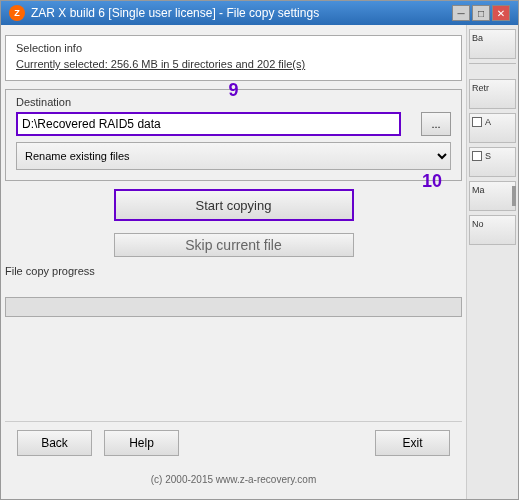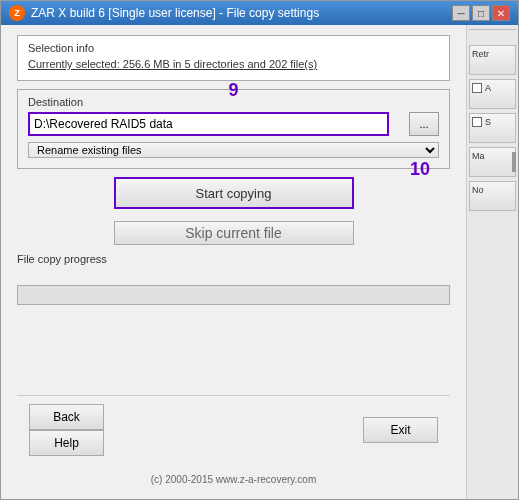--- a/index.html
+++ b/index.html
@@ -67,21 +67,21 @@
       color: #333;
     }
     .title-btn.close { background: #d9534f; color: white; }
     .content-area {
       display: flex;
       flex: 1;
       overflow: hidden;
     }
     .main-panel {
       flex: 1;
-      padding: 10px 16px;
+      padding: 10px 4px;
       display: flex;
       flex-direction: column;
       gap: 8px;
       background: #f0f0f0;
     }
     .section-group {
       border: 1px solid #aaa;
       padding: 6px 10px 10px 10px;
       background: #fff;
       position: relative;
@@ -136,21 +136,21 @@
       background: linear-gradient(to bottom, #f5f5f5, #ddd);
       border: 1px solid #999;
       cursor: pointer;
       font-size: 11px;
       display: flex;
       align-items: center;
       justify-content: center;
     }
     .rename-select {
       width: 100%;
-      height: 16px;
+      height: 28px;
       margin-top: 6px;
       border: 1px solid #aaa;
       background: linear-gradient(to bottom, #f5f5f5, #e5e5e5);
       padding: 0 4px;
       font-size: 11px;
       cursor: pointer;
       appearance: auto;
     }
     .start-copy-section {
       position: relative;
@@ -210,22 +210,21 @@
       padding: 8px 12px;
       border-top: 1px solid #ccc;
       display: flex;
       justify-content: space-between;
       align-items: center;
       background: #f0f0f0;
       flex-shrink: 0;
     }
     .bottom-buttons {
       display: flex;
-      gap: 0;
-      flex-direction: column;
+      gap: 12px;
     }
     .nav-btn {
       width: 75px;
       height: 26px;
       background: linear-gradient(to bottom, #f5f5f5, #ddd);
       border: 1px solid #aaa;
       cursor: pointer;
       font-size: 12px;
     }
     .copyright {
@@ -342,20 +341,23 @@
           <button class="nav-btn">Help</button>
         </div>
         <button class="nav-btn">Exit</button>
       </div>
 
       <div class="copyright">(c) 2000-2015 www.z-a-recovery.com</div>
 
     </div>
 
     <div class="side-panel">
+      <div class="side-item">
+        <span class="side-item-text">Ba</span>
+      </div>
       <div class="side-item" style="min-height:12px; background:transparent; border:none; border-top:1px solid #bbb;">
       </div>
       <div class="side-item">
         <span class="side-item-text">Retr</span>
       </div>
       <div class="side-item" style="gap:2px;">
         <div class="checkbox-row">
           <div class="checkbox-small"></div>
           <span>A</span>
         </div>

